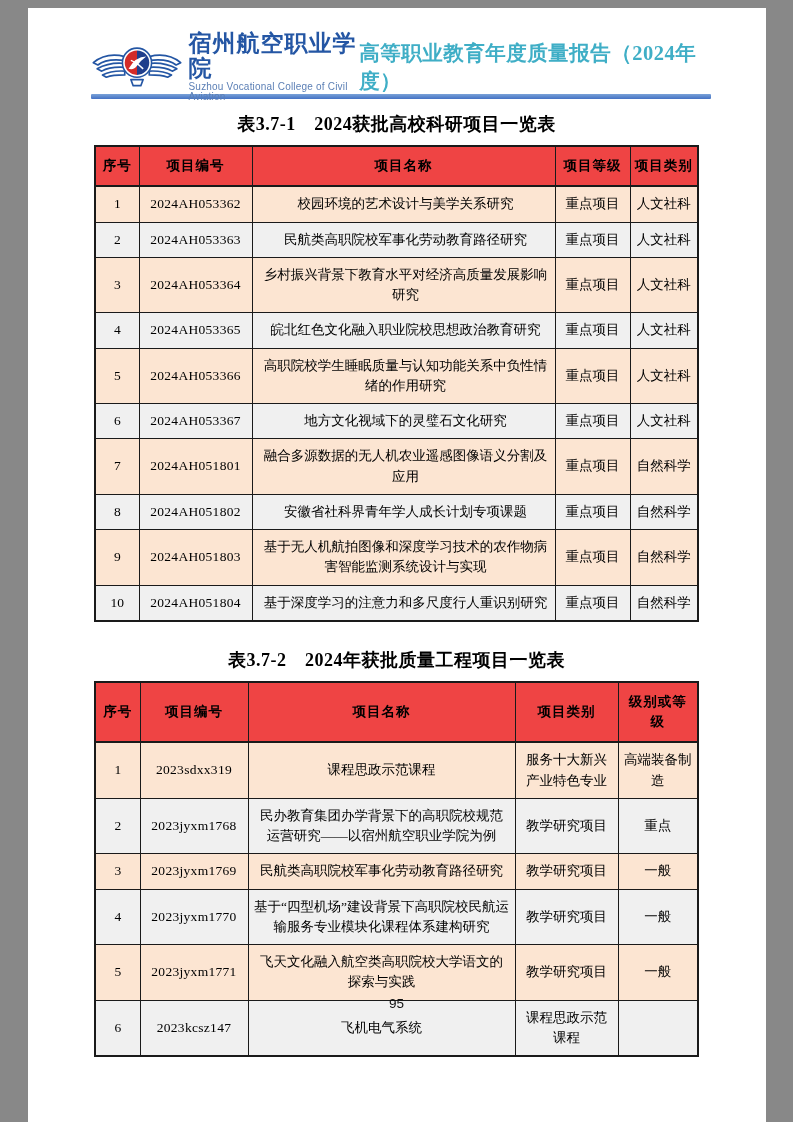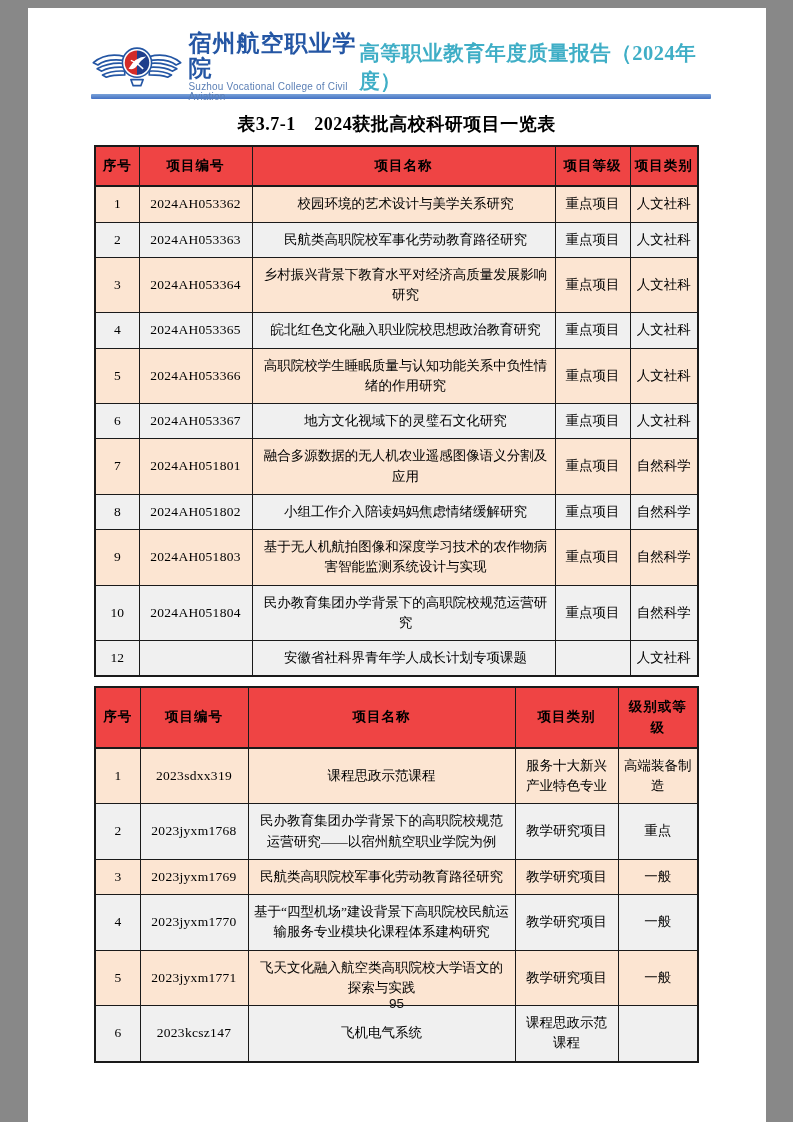--- a/index.html
+++ b/index.html
@@ -205,48 +205,42 @@
           <tr class="odd">
             <td>7</td>
             <td class="code">2024AH051801</td>
             <td class="left">融合多源数据的无人机农业遥感图像语义分割及应用</td>
             <td>重点项目</td>
             <td>自然科学</td>
           </tr>
           <tr class="even">
             <td>8</td>
             <td class="code">2024AH051802</td>
-            <td class="left">小组工作介入陪读妈妈焦虑情绪缓解研究</td>
+            <td class="left">安徽省社科界青年学人成长计划专项课题</td>
             <td>重点项目</td>
             <td>自然科学</td>
           </tr>
           <tr class="odd">
             <td>9</td>
             <td class="code">2024AH051803</td>
             <td class="left">基于无人机航拍图像和深度学习技术的农作物病害智能监测系统设计与实现</td>
             <td>重点项目</td>
             <td>自然科学</td>
           </tr>
           <tr class="even">
             <td>10</td>
             <td class="code">2024AH051804</td>
-            <td class="left">民办教育集团办学背景下的高职院校规范运营研究</td>
+            <td class="left">基于深度学习的注意力和多尺度行人重识别研究</td>
             <td>重点项目</td>
             <td>自然科学</td>
-          </tr>
-          <tr class="even">
-            <td>12</td>
-            <td class="code"></td>
-            <td class="left">安徽省社科界青年学人成长计划专项课题</td>
-            <td></td>
-            <td>人文社科</td>
           </tr>
         </tbody>
     </table>
 
+    <div class="tbl-title t2-title">表3.7-2　2024年获批质量工程项目一览表</div>
     <table>
       <colgroup>
         <col style="width:45px">
           <col style="width:108px">
           <col style="width:267px">
           <col style="width:103px">
           <col style="width:80px">
       </colgroup>
       <thead>
           <tr>

